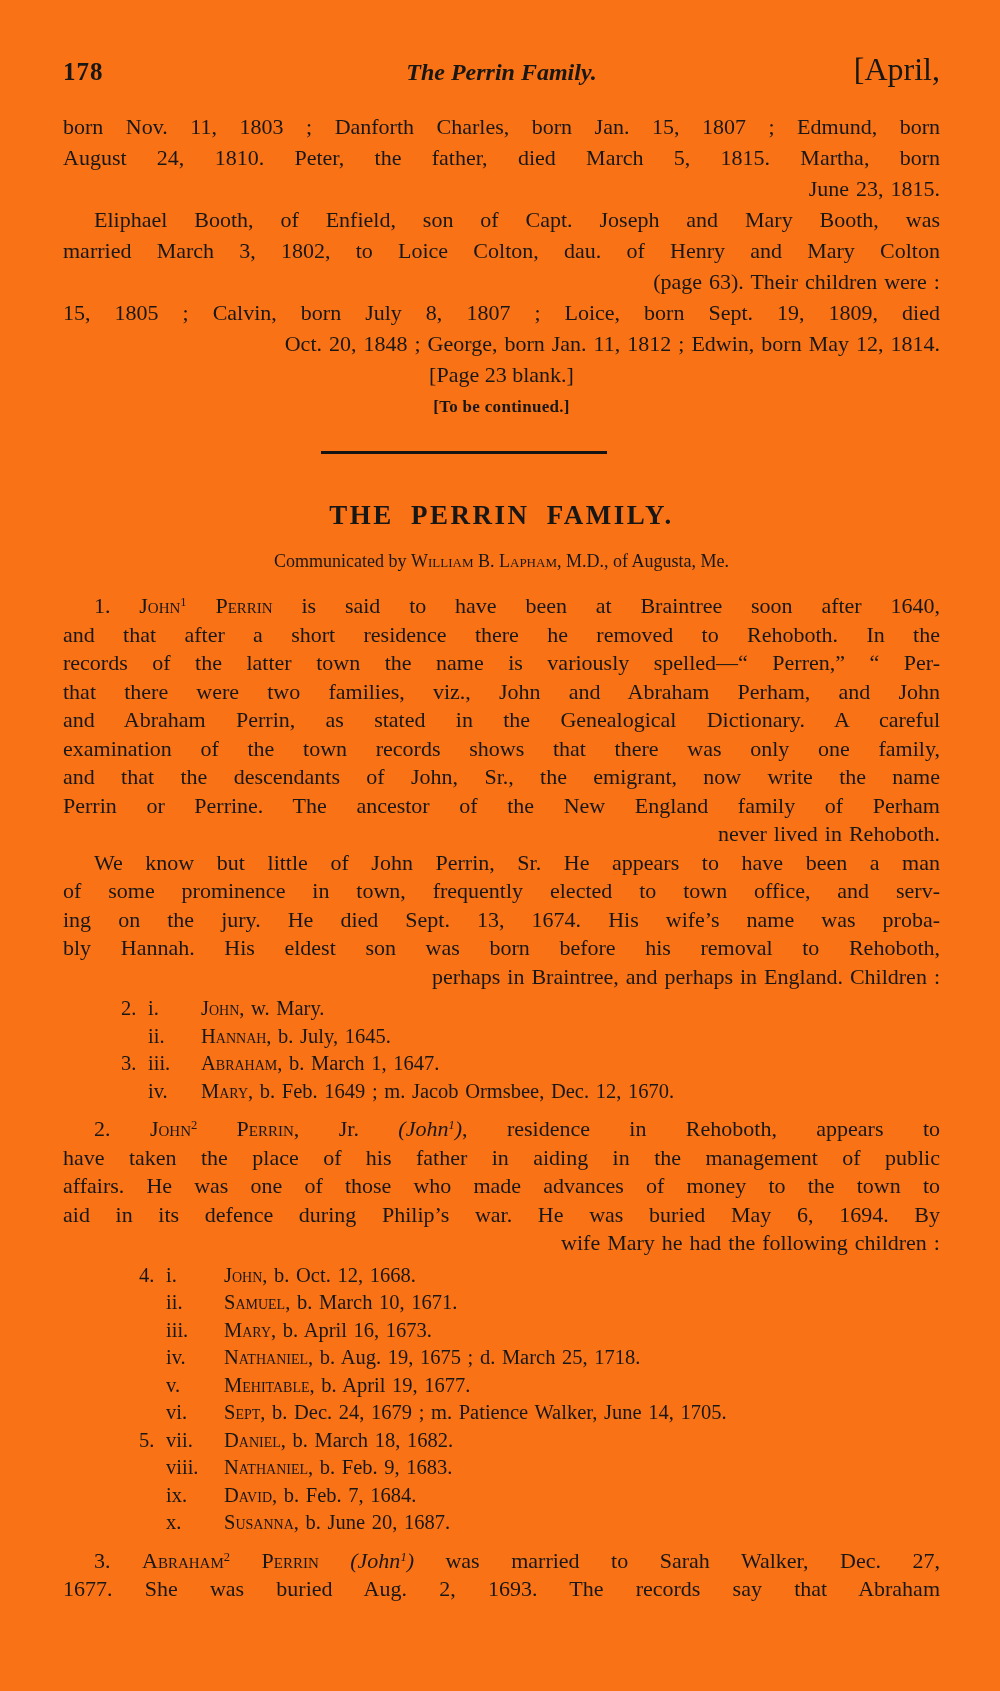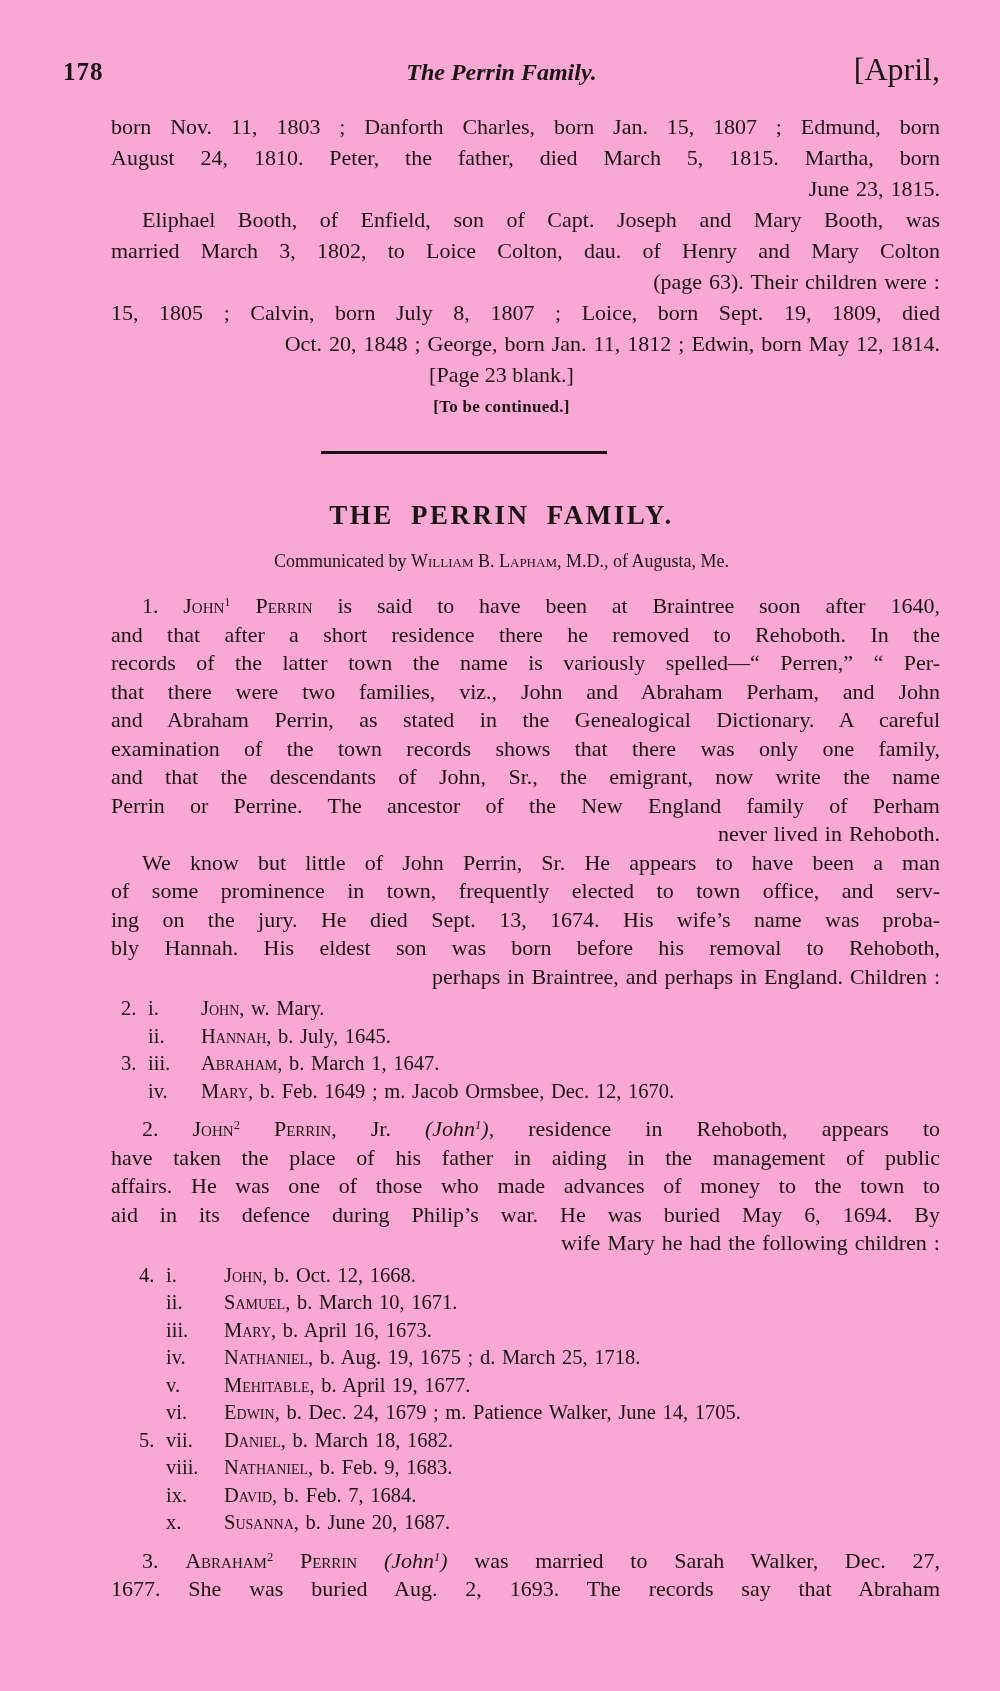--- a/index.html
+++ b/index.html
@@ -2,36 +2,36 @@
 <html><head>
 <meta charset="utf-8">
 <style>
   html,body{margin:0;padding:0;background:#ffffff;}
   .page{
     position:relative;
     width:1000px;height:1691px;
     margin:0 auto;
     box-sizing:border-box;
     padding:54px 60px 0 63px;
-    background:#f9a8d4;
+    background:#f97316;
     color:#191715;
     font-family:"Liberation Serif","DejaVu Serif",serif;
     overflow:hidden;
   }
   
   .pghead{display:grid;grid-template-columns:1fr auto 1fr;align-items:baseline;line-height:30px;}
   .pgnum{font-size:25px;letter-spacing:1px;font-weight:600;}
   .runtitle{font-style:italic;font-size:24px;text-align:center;font-weight:600;}
   .issue{font-size:32px;text-align:right;}
   
   .cont{margin-top:24px;font-size:22px;line-height:31px;word-spacing:1.5px;}
   
   .art{margin-top:20px;font-size:22px;line-height:28.5px;word-spacing:1.5px;}
   .para{margin:0;}
-  .line{min-height:1em;margin-left:48px;}
+  .line{min-height:1em;}
   .jl{text-align:justify;text-align-last:justify;}
   .ll{text-align:right;}
   .ind{text-indent:31px;}
   .pagenote{font-size:22px;line-height:31px;text-align:center;}
   .contnote{font-size:17px;font-weight:700;text-align:center;margin-top:7px;letter-spacing:.3px;}
   .rule{height:3px;background:#161412;width:286px;margin:34px 0 0 258px;}
   .title{margin-top:46px;text-align:center;font-size:27px;font-weight:700;letter-spacing:2.5px;word-spacing:8px;}
   .byline{margin-top:20px;text-align:center;font-size:18px;}
   .sc{font-variant:small-caps;}
   .it{font-style:italic;}
@@ -153,21 +153,21 @@
           <span class="entry"><span class="sc">Nathaniel</span><span>, b. Aug. 19, 1675 ; d. March 25, 1718.</span></span>
         </div>
         <div class="row">
           <span class="gen"></span>
           <span class="rom">v.</span>
           <span class="entry"><span class="sc">Mehitable</span><span>, b. April 19, 1677.</span></span>
         </div>
         <div class="row">
           <span class="gen"></span>
           <span class="rom">vi.</span>
-          <span class="entry"><span class="sc">Edwin</span><span>, b. Dec. 24, 1679 ; m. Patience Walker, June 14, 1705.</span></span>
+          <span class="entry"><span class="sc">Sept</span><span>, b. Dec. 24, 1679 ; m. Patience Walker, June 14, 1705.</span></span>
         </div>
         <div class="row">
           <span class="gen">5.</span>
           <span class="rom">vii.</span>
           <span class="entry"><span class="sc">Daniel</span><span>, b. March 18, 1682.</span></span>
         </div>
         <div class="row">
           <span class="gen"></span>
           <span class="rom">viii.</span>
           <span class="entry"><span class="sc">Nathaniel</span><span>, b. Feb. 9, 1683.</span></span>

